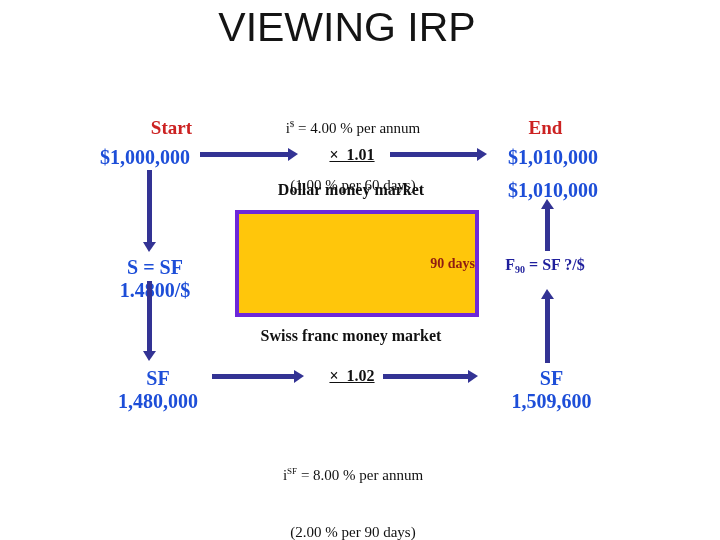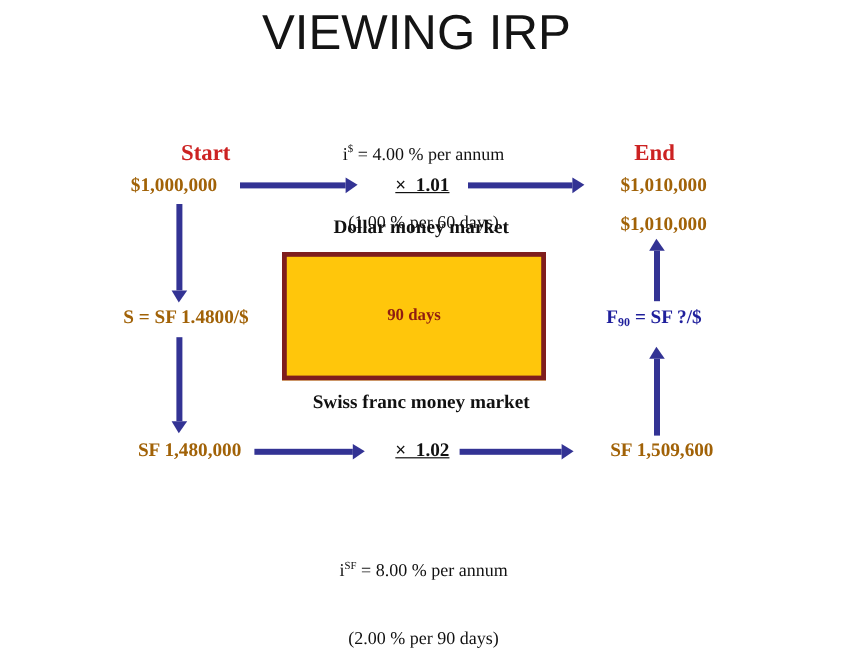--- a/index.html
+++ b/index.html
@@ -15,43 +15,43 @@
     font-family:"Liberation Sans", sans-serif;font-size:41px;font-weight:400;color:#141414;
   }
   .rate{font-size:15px;font-weight:normal;line-height:19px;}
   .rate-top{left:0;top:77px;width:706px;}
   .rate-bottom{left:0;top:424px;width:706px;}
   sup.r{font-size:9px;vertical-align:6px;letter-spacing:0;}
   sub.r{font-size:10px;vertical-align:-3px;}
   .redlbl{font-size:19px;font-weight:bold;color:#cc2222;}
   .start{left:92px;top:117px;width:100px;text-align:right;}
   .end{left:498px;top:117px;width:95px;}
-  .money{font-size:16px;font-weight:bold;color:#a16207;}
+  .money{font-size:20px;font-weight:bold;color:#1d4ed8;}
   .mult{left:0;width:704px;font-size:16px;font-weight:bold;text-decoration:underline;}
   .market{left:0;width:702px;font-size:16px;font-weight:bold;}
   .blue-rate{font-size:16px;font-weight:bold;color:#1f1f9c;}
   
   .harrow{position:absolute;height:5px;background:#333394;}
   .harrow::after{
     content:"";position:absolute;right:-10px;top:-4px;width:0;height:0;
     border-left:10px solid #333394;border-top:6px solid transparent;border-bottom:7px solid transparent;
   }
   .varrow{position:absolute;width:5px;background:#333394;}
   .varrow.down::after{
     content:"";position:absolute;bottom:-10px;left:-4px;width:0;height:0;
     border-top:10px solid #333394;border-left:6px solid transparent;border-right:7px solid transparent;
   }
   .varrow.up::before{
     content:"";position:absolute;top:-10px;left:-4px;width:0;height:0;
     border-bottom:10px solid #333394;border-left:6px solid transparent;border-right:7px solid transparent;
   }
   .period-box{
-    left:235px;top:210px;width:220px;height:107px;box-sizing:border-box;
-    background:#ffc60b;border:4px solid #7f1d1d;
-    display:flex;align-items:center;justify-content:center;
+    left:235px;top:210px;width:244px;height:107px;box-sizing:border-box;
+    background:#ffc60b;border:4px solid #6d28d9;
+    display:flex;align-items:center;justify-content:flex-end;
   }
   .period-box span{font-size:14px;font-weight:bold;color:#8f1c12;}
 </style>
 </head>
 <body>
 
 <div class="slide">
 
   <div class="abs title">VIEWING IRP</div>
 

